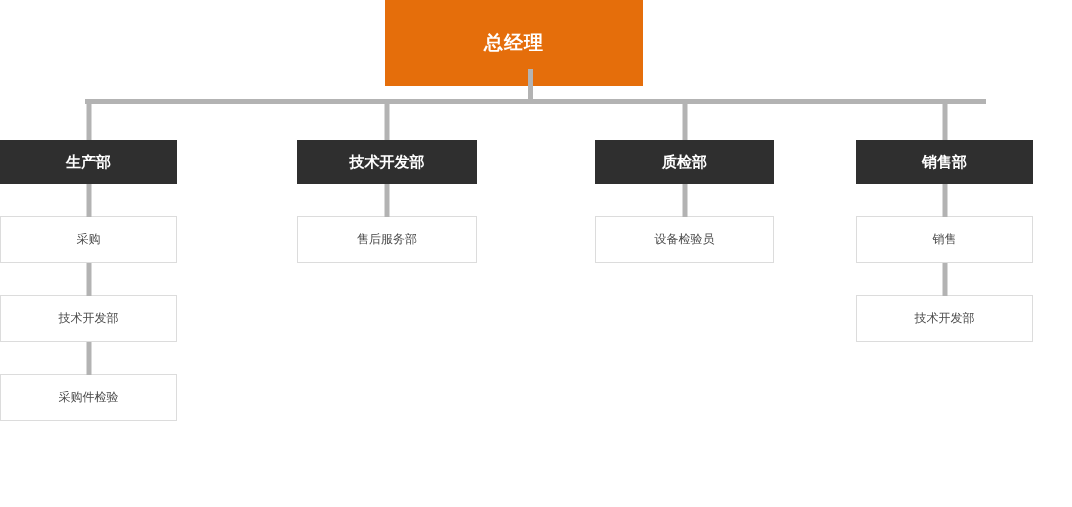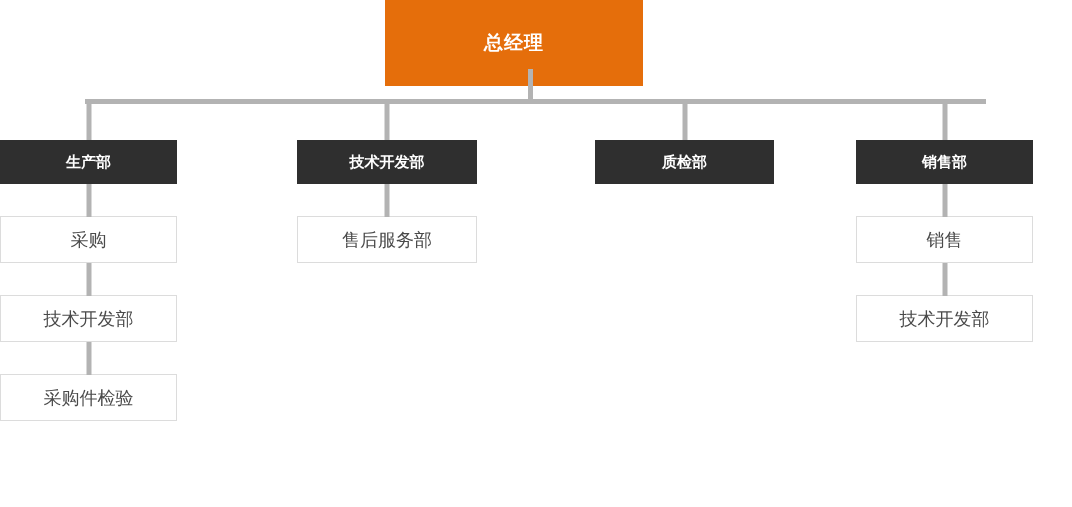--- a/index.html
+++ b/index.html
@@ -39,21 +39,21 @@
     height:44px;background:var(--dept-bg);color:var(--inverse-text);
     font-size:15px;font-weight:bold;
   }
   .dept::before{
     content:"";position:absolute;top:-36px;left:50%;
     transform:translateX(-50%);width:5px;height:36px;background:var(--line);
   }
   .child{
     height:47px;margin-top:32px;background:#ffffff;
     border:1px solid var(--node-border);
-    color:var(--node-text);font-size:18px;
+    color:var(--node-text);font-size:12px;
   }
   .child::before{
     content:"";position:absolute;top:-33px;left:50%;
     transform:translateX(-50%);width:5px;height:33px;background:var(--line);
   }
 </style>
 </head>
 <body>
 
 <div class="canvas">
@@ -86,20 +86,23 @@
     </div>
     <div class="node child">
       <span>售后服务部</span>
     </div>
   </div>
 
   <div class="col col3">
     <div class="node dept">
       <span>质检部</span>
     </div>
+    <div class="node child">
+      <span>设备检验员</span>
+    </div>
   </div>
 
   <div class="col col4">
     <div class="node dept">
       <span>销售部</span>
     </div>
     <div class="node child">
       <span>销售</span>
     </div>
     <div class="node child">

